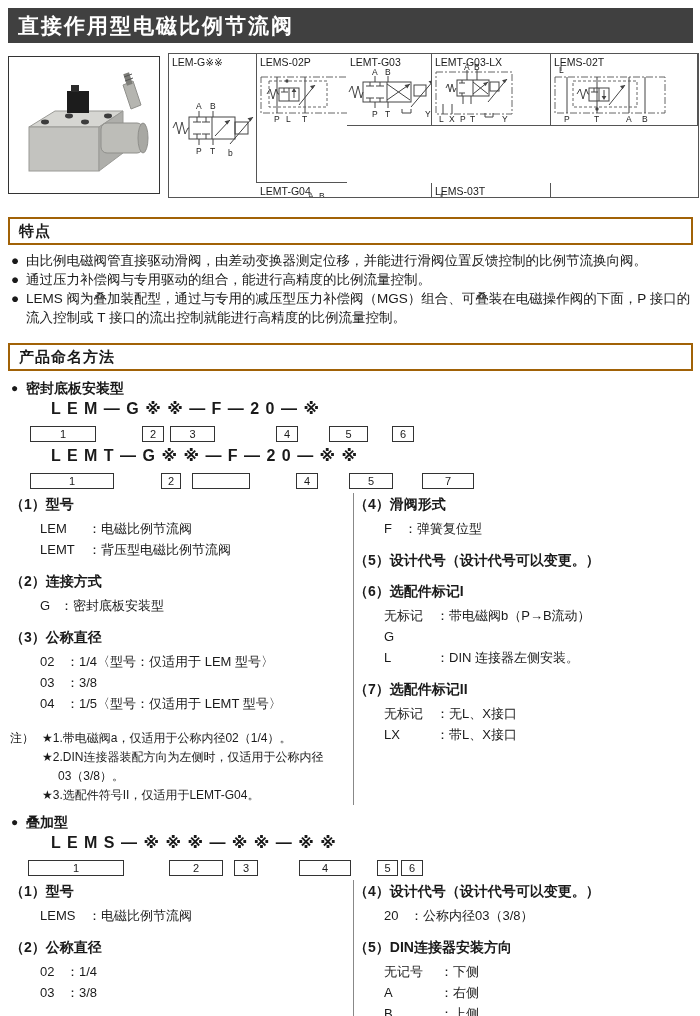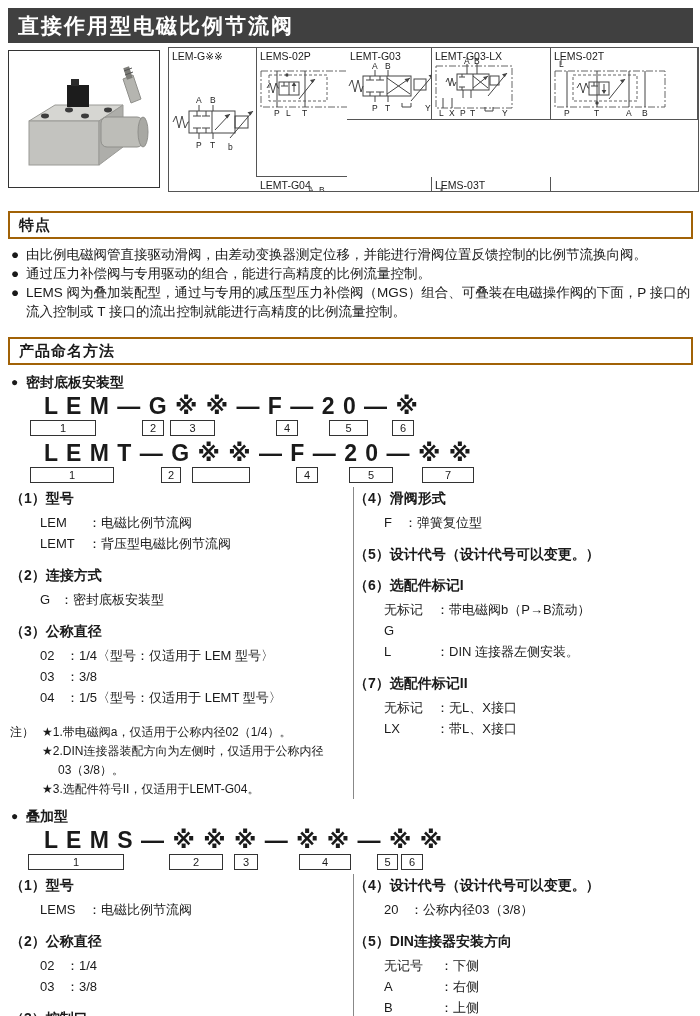--- a/index.html
+++ b/index.html
@@ -3,21 +3,21 @@
 <meta charset="utf-8">
 <style>
   html,body{margin:0;padding:0;}
   body{width:700px;height:1016px;background:#fff;overflow:hidden;
        font-family:"Liberation Sans","DejaVu Sans",sans-serif;color:#1a1a1a;}
   .page{padding:8px 7px 0 8px;}
   
   .title-bar{height:35px;line-height:35px;background:#404040;color:#fff;
              font-size:21px;font-weight:bold;padding-left:10px;letter-spacing:2px;}
   
-  .top-row{margin-top:4px;display:flex;gap:8px;height:148px;}
+  .top-row{margin-top:10px;display:flex;gap:8px;height:148px;}
   .photo-frame{width:150px;height:136px;border:1px solid #333;margin-top:3px;
                background:#fff;position:relative;flex:none;}
   .photo-frame svg{position:absolute;left:2px;top:8px;}
   .diagram-table{width:531px;border:1px solid #555;display:grid;
                  grid-template-columns:88px 90px 85px 119px 1fr;
                  grid-template-rows:72px 1fr;height:145px;box-sizing:border-box;flex:none;}
   .cell{border-right:1px solid #555;border-bottom:1px solid #555;position:relative;overflow:hidden;}
   .cell.last-col{border-right:none;}
   .cell.last-row{border-bottom:none;}
   .cell-label{font-size:10.5px;padding:2px 0 0 3px;white-space:nowrap;}
@@ -32,21 +32,21 @@
                font-size:15px;padding-left:9px;margin-top:16px;letter-spacing:1px;}
   
   .features{margin:6px 0 0 3px;}
   .feature{display:flex;font-size:13.5px;line-height:19px;}
   .feature .bullet{flex:none;width:15px;}
   
   .bullet-head{margin:8px 0 0 3px;font-size:14px;font-weight:bold;display:flex;line-height:18px;}
   .bullet-head .bullet{flex:none;width:15px;font-size:12px;}
   
   .code-row{position:relative;height:45px;margin-top:2px;}
-  .code-text{position:absolute;left:36px;top:0;font-size:23px;font-weight:bold;
+  .code-text{position:absolute;left:43px;top:0;font-size:16px;font-weight:bold;
              letter-spacing:1px;white-space:pre;text-align:right;}
   .cbox{position:absolute;top:27px;height:14px;border:1.5px solid #333;font-size:11px;
         text-align:center;line-height:14px;box-sizing:content-box;}
   
   .two-col{display:grid;grid-template-columns:345px 1fr;margin-top:2px;}
   .col{min-height:10px;}
   .col.right{border-left:1px solid #888;}
   .col.left{padding-left:2px;}
   .item{margin-top:13px;}
   .item:first-child{margin-top:3px;}

